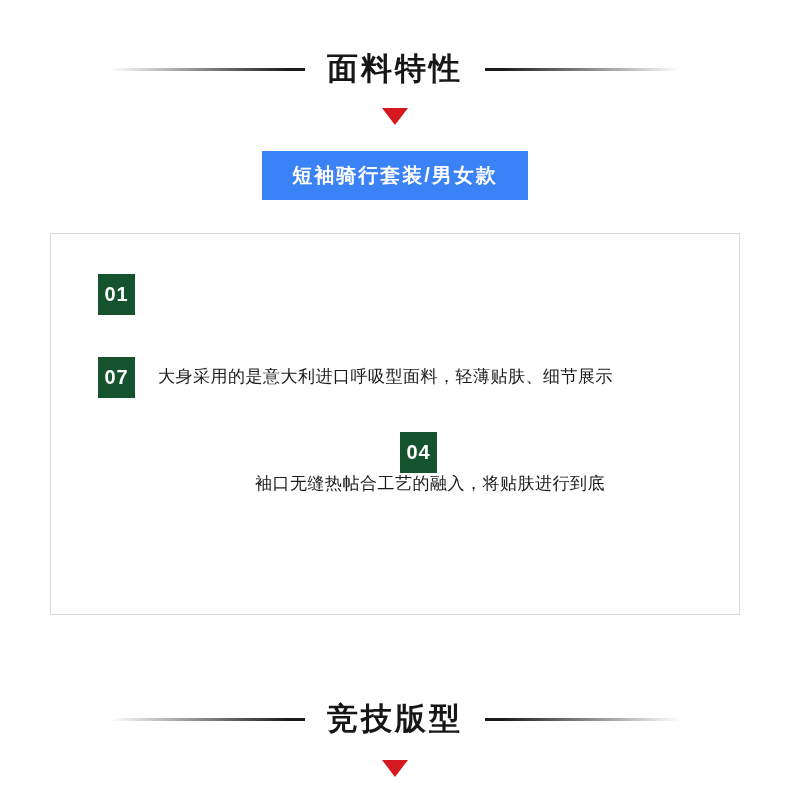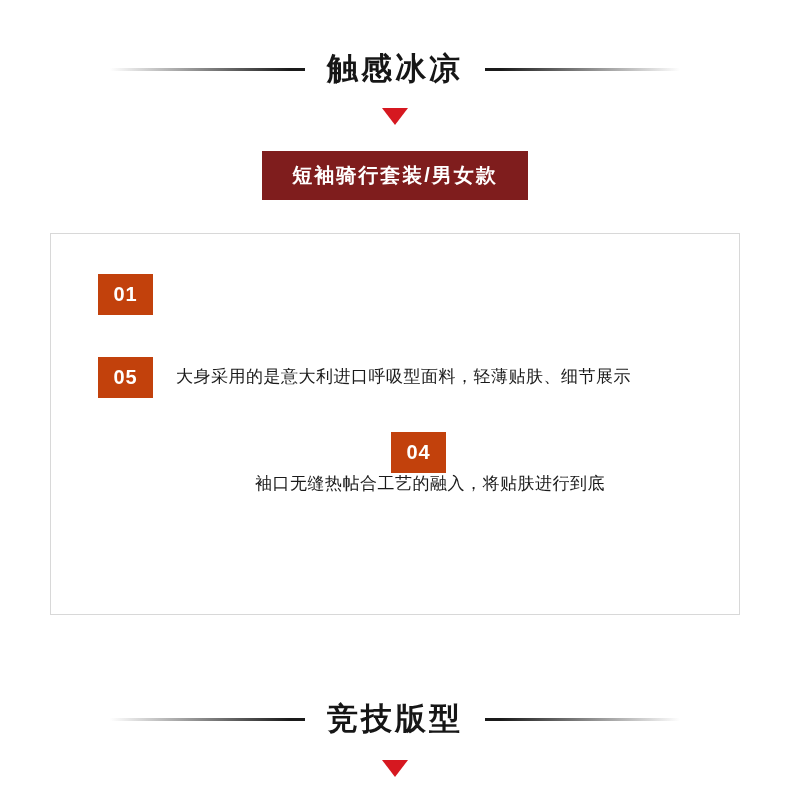--- a/index.html
+++ b/index.html
@@ -57,21 +57,21 @@
     border-top: 17px solid #d61820;
     margin: 0 auto;
   }
 
   
   .tag-wrap {
     display: flex;
     justify-content: center;
   }
   .tag {
-    background: #7f1d1d;
+    background: #3b82f6;
     color: #ffffff;
     font-size: 20px;
     font-weight: bold;
     letter-spacing: 2px;
     padding: 14px 30px 15px 30px;
     line-height: 1;
   }
 
   
   .feature-box {
@@ -91,23 +91,23 @@
   .feature-item {
     display: flex;
     align-items: center;
     height: 56px;
     margin-bottom: 27px;
     padding-left: 47px;
   }
   .feature-item:last-child { margin-bottom: 0; flex-direction: column; }
   .num-badge {
     flex: 0 0 auto;
-    width: 55px;
+    width: 37px;
     height: 41px;
-    background: #c2410c;
+    background: #14532d;
     color: #ffffff;
     font-size: 20px;
     font-weight: bold;
     display: flex;
     align-items: center;
     justify-content: center;
     letter-spacing: 1px;
   }
   .feature-text {
     margin-left: 23px;
@@ -125,39 +125,39 @@
   .tri-bottom  { position: absolute; left: 0; top: 760px; width: 100%; }
   .head-top, .head-bottom { width: 100%; }
 </style>
 </head>
 <body>
 
 <div class="page">
 
   <div class="section-head head-top">
     <span class="rule left"></span>
-    <span class="title">触感冰凉</span>
+    <span class="title">面料特性</span>
     <span class="rule right"></span>
   </div>
 
   <div class="tri-top">
     <div class="tri"></div>
   </div>
 
   <div class="tag-top tag-wrap">
     <div class="tag">短袖骑行套装/男女款</div>
   </div>
 
   <div class="feature-box">
     <ul class="feature-list">
       <li class="feature-item">
         <span class="num-badge">01</span>
       </li>
       <li class="feature-item">
-        <span class="num-badge">05</span>
+        <span class="num-badge">07</span>
         <span class="feature-text">大身采用的是意大利进口呼吸型面料，轻薄贴肤、细节展示</span>
       </li>
       <li class="feature-item">
         <span class="num-badge">04</span>
         <span class="feature-text">袖口无缝热帖合工艺的融入，将贴肤进行到底</span>
       </li>
     </ul>
   </div>
 
   <div class="section-head head-bottom">

